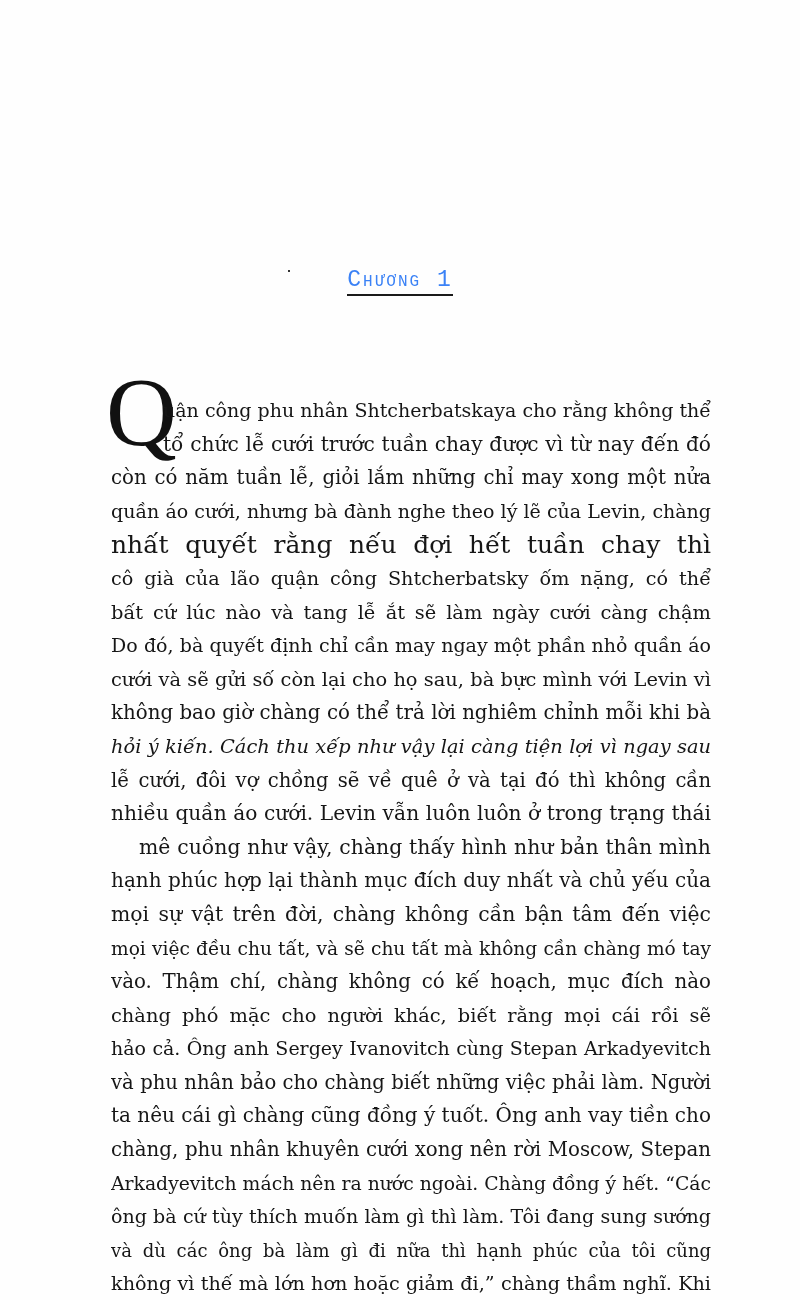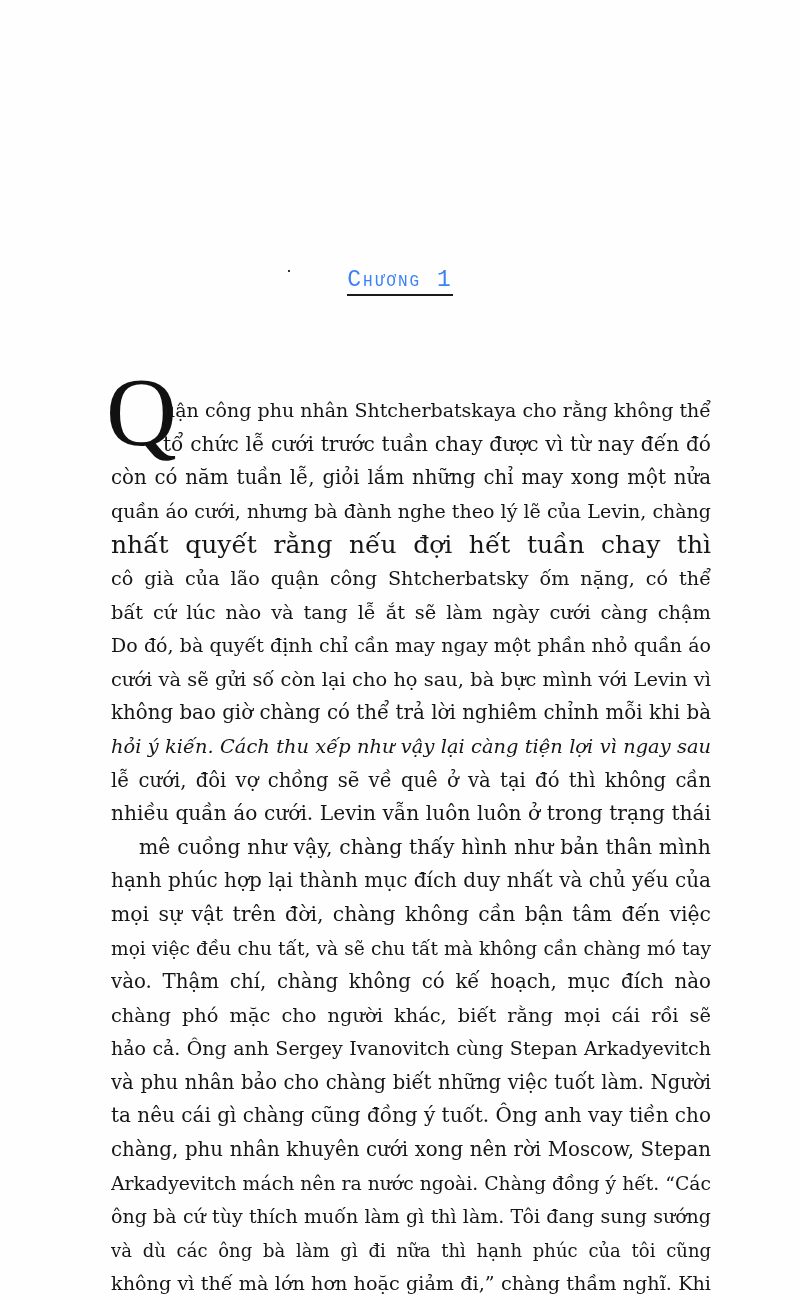--- a/index.html
+++ b/index.html
@@ -112,21 +112,21 @@
     <span class="line" style="white-space: normal; font-size: 19.4px; height: 33.6px; font-style: italic;">hỏi ý kiến. Cách thu xếp như vậy lại càng tiện lợi vì ngay sau</span>
     <span class="line" style="white-space: normal; font-size: 19.6px; height: 33.6px;">lễ cưới, đôi vợ chồng sẽ về quê ở và tại đó thì không cần quá</span>
     <span class="line" style="white-space: normal; font-size: 20.2px; height: 33.6px;">nhiều quần áo cưới. Levin vẫn luôn luôn ở trong trạng thái</span>
     <span class="line" style="white-space: normal; font-size: 20.4px; height: 33.6px; margin-left: 28px;">mê cuồng như vậy, chàng thấy hình như bản thân mình và</span>
     <span class="line" style="white-space: normal; font-size: 20px; height: 33.6px;">hạnh phúc hợp lại thành mục đích duy nhất và chủ yếu của</span>
     <span class="line" style="white-space: normal; font-size: 20.4px; height: 33.6px;">mọi sự vật trên đời, chàng không cần bận tâm đến việc gì,</span>
     <span class="line" style="white-space: normal; font-size: 18.6px; height: 33.6px;">mọi việc đều chu tất, và sẽ chu tất mà không cần chàng mó tay</span>
     <span class="line" style="white-space: normal; font-size: 19.8px; height: 33.6px;">vào. Thậm chí, chàng không có kế hoạch, mục đích nào hết,</span>
     <span class="line" style="white-space: normal; font-size: 19.4px; height: 33.6px;">chàng phó mặc cho người khác, biết rằng mọi cái rồi sẽ hoàn</span>
     <span class="line" style="white-space: normal; font-size: 19px; height: 33.6px;">hảo cả. Ông anh Sergey Ivanovitch cùng Stepan Arkadyevitch</span>
-    <span class="line" style="white-space: normal; font-size: 19.6px; height: 33.6px;">và phu nhân bảo cho chàng biết những việc tuốt làm. Người</span>
+    <span class="line" style="white-space: normal; font-size: 19.6px; height: 33.6px;">và phu nhân bảo cho chàng biết những việc phải làm. Người</span>
     <span class="line" style="white-space: normal; font-size: 20px; height: 33.6px;">ta nêu cái gì chàng cũng đồng ý tuốt. Ông anh vay tiền cho</span>
     <span class="line" style="white-space: normal; font-size: 19.8px; height: 33.6px;">chàng, phu nhân khuyên cưới xong nên rời Moscow, Stepan</span>
     <span class="line" style="white-space: normal; font-size: 18.8px; height: 33.6px;">Arkadyevitch mách nên ra nước ngoài. Chàng đồng ý hết. “Các</span>
     <span class="line" style="white-space: normal; font-size: 19px; height: 33.6px;">ông bà cứ tùy thích muốn làm gì thì làm. Tôi đang sung sướng</span>
     <span class="line" style="white-space: normal; font-size: 18px; height: 33.6px;">và dù các ông bà làm gì đi nữa thì hạnh phúc của tôi cũng</span>
     <span class="line last" style="white-space: normal; font-size: 19.2px; height: 33.6px;">không vì thế mà lớn hơn hoặc giảm đi,” chàng thầm nghĩ. Khi</span>
   </div>
 
 </div>
 

